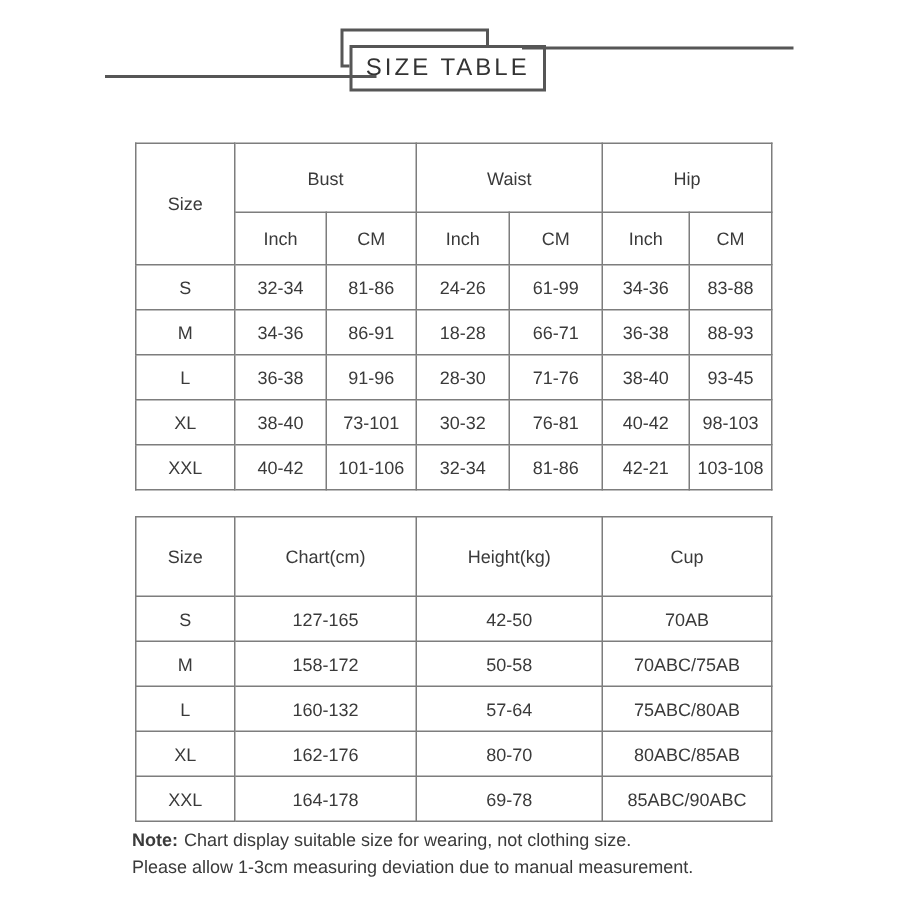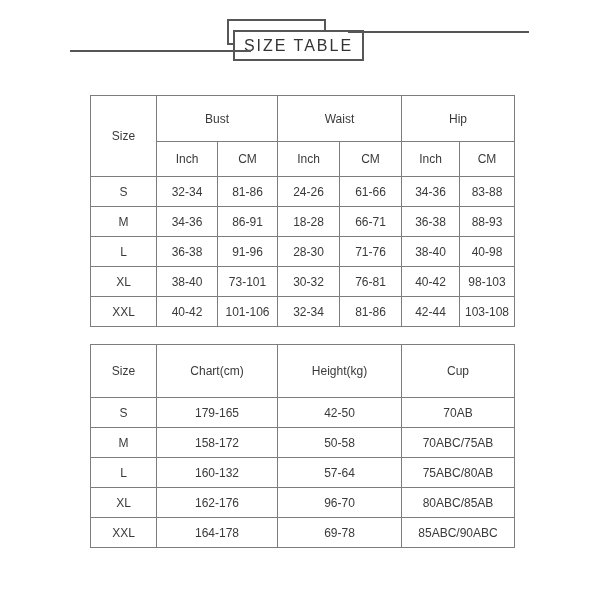--- a/index.html
+++ b/index.html
@@ -77,58 +77,58 @@
         <th>Inch</th>
         <th>CM</th>
       </tr>
     </thead>
     <tbody>
       <tr>
         <td>S</td>
         <td>32-34</td>
         <td>81-86</td>
         <td>24-26</td>
-        <td>61-66</td>
+        <td>61-99</td>
         <td>34-36</td>
         <td>83-88</td>
       </tr>
       <tr>
         <td>M</td>
         <td>34-36</td>
         <td>86-91</td>
         <td>18-28</td>
         <td>66-71</td>
         <td>36-38</td>
         <td>88-93</td>
       </tr>
       <tr>
         <td>L</td>
         <td>36-38</td>
         <td>91-96</td>
         <td>28-30</td>
         <td>71-76</td>
         <td>38-40</td>
-        <td>40-98</td>
+        <td>93-45</td>
       </tr>
       <tr>
         <td>XL</td>
         <td>38-40</td>
         <td>73-101</td>
         <td>30-32</td>
         <td>76-81</td>
         <td>40-42</td>
         <td>98-103</td>
       </tr>
       <tr>
         <td>XXL</td>
         <td>40-42</td>
         <td>101-106</td>
         <td>32-34</td>
         <td>81-86</td>
-        <td>42-44</td>
+        <td>42-21</td>
         <td>103-108</td>
       </tr>
     </tbody>
   </table>
 
   <table class="t2">
     <colgroup>
       <col style="width:66px">
         <col style="width:121px">
         <col style="width:124px">
@@ -138,47 +138,49 @@
       <tr>
         <th>Size</th>
         <th>Chart(cm)</th>
         <th>Height(kg)</th>
         <th>Cup</th>
       </tr>
     </thead>
     <tbody>
       <tr>
         <td>S</td>
-        <td>179-165</td>
+        <td>127-165</td>
         <td>42-50</td>
         <td>70AB</td>
       </tr>
       <tr>
         <td>M</td>
         <td>158-172</td>
         <td>50-58</td>
         <td>70ABC/75AB</td>
       </tr>
       <tr>
         <td>L</td>
         <td>160-132</td>
         <td>57-64</td>
         <td>75ABC/80AB</td>
       </tr>
       <tr>
         <td>XL</td>
         <td>162-176</td>
-        <td>96-70</td>
+        <td>80-70</td>
         <td>80ABC/85AB</td>
       </tr>
       <tr>
         <td>XXL</td>
         <td>164-178</td>
         <td>69-78</td>
         <td>85ABC/90ABC</td>
       </tr>
     </tbody>
   </table>
 
   <div class="note">
+    <div><b>Note:</b><span>Chart display suitable size for wearing, not clothing size.</span></div>
+    <div>Please allow 1-3cm measuring deviation due to manual measurement.</div>
   </div>
 
 </div>
 
 </body></html>

